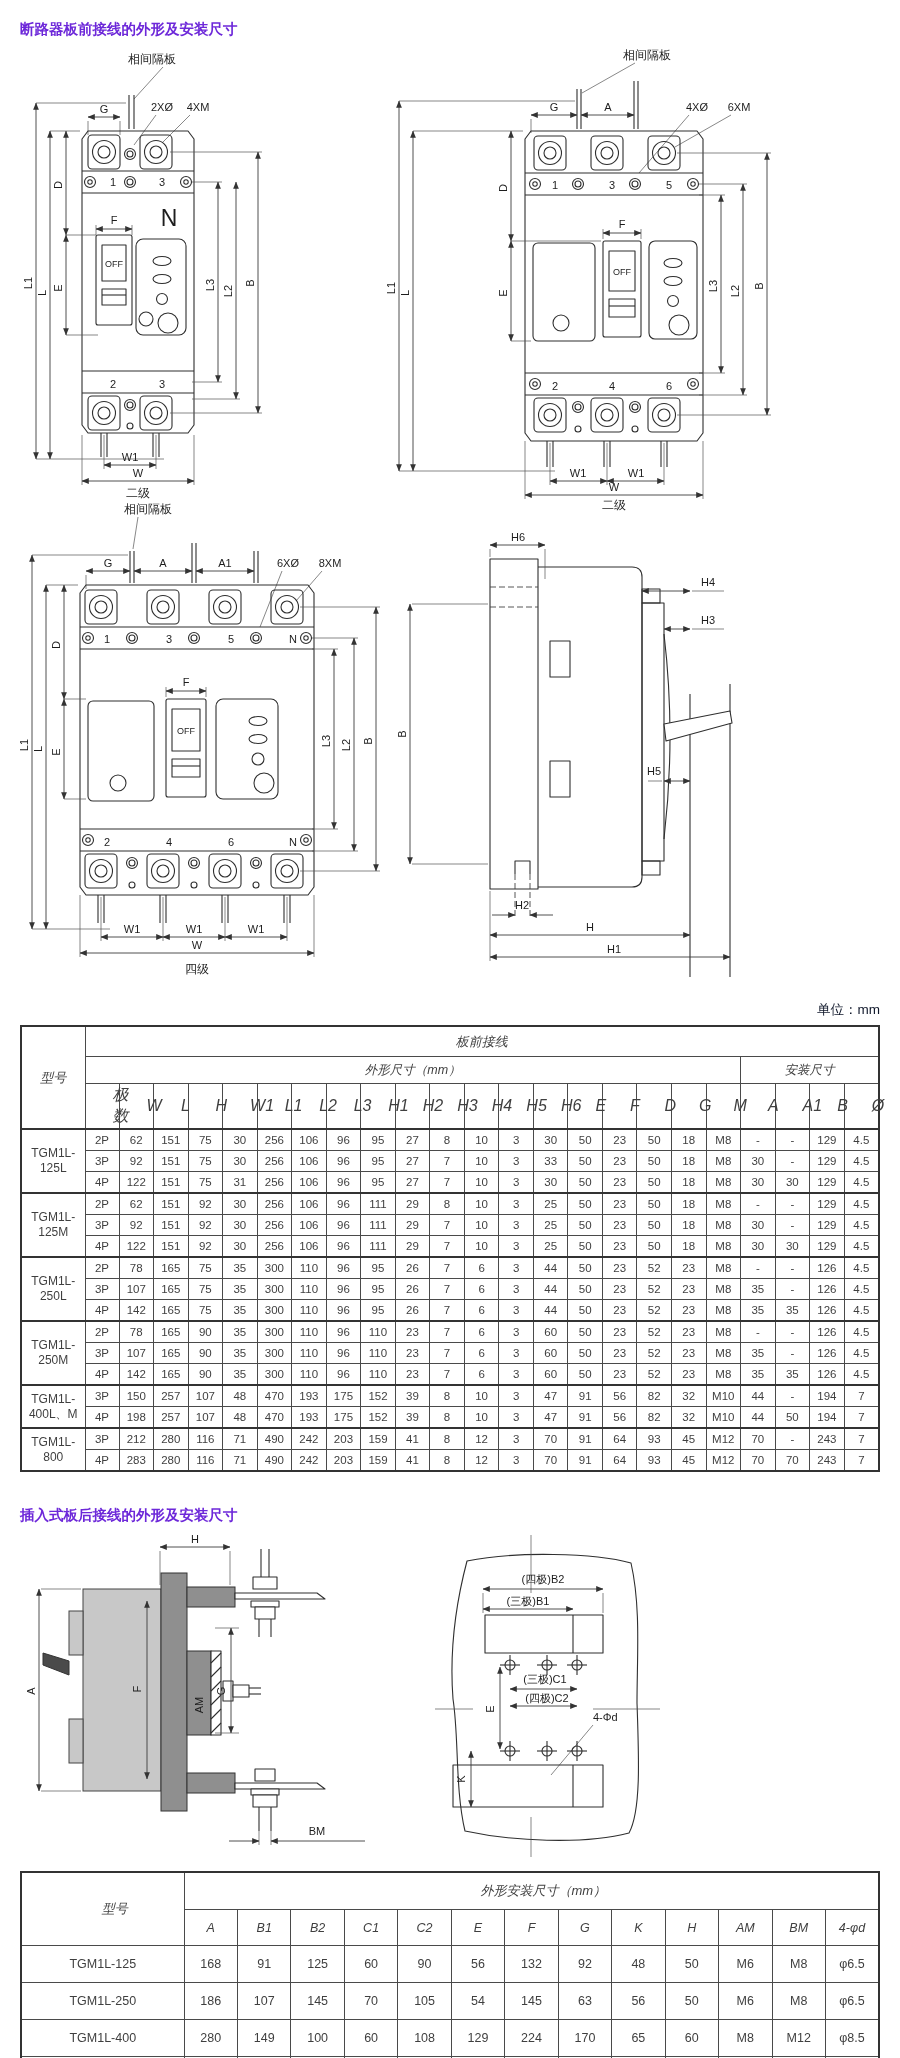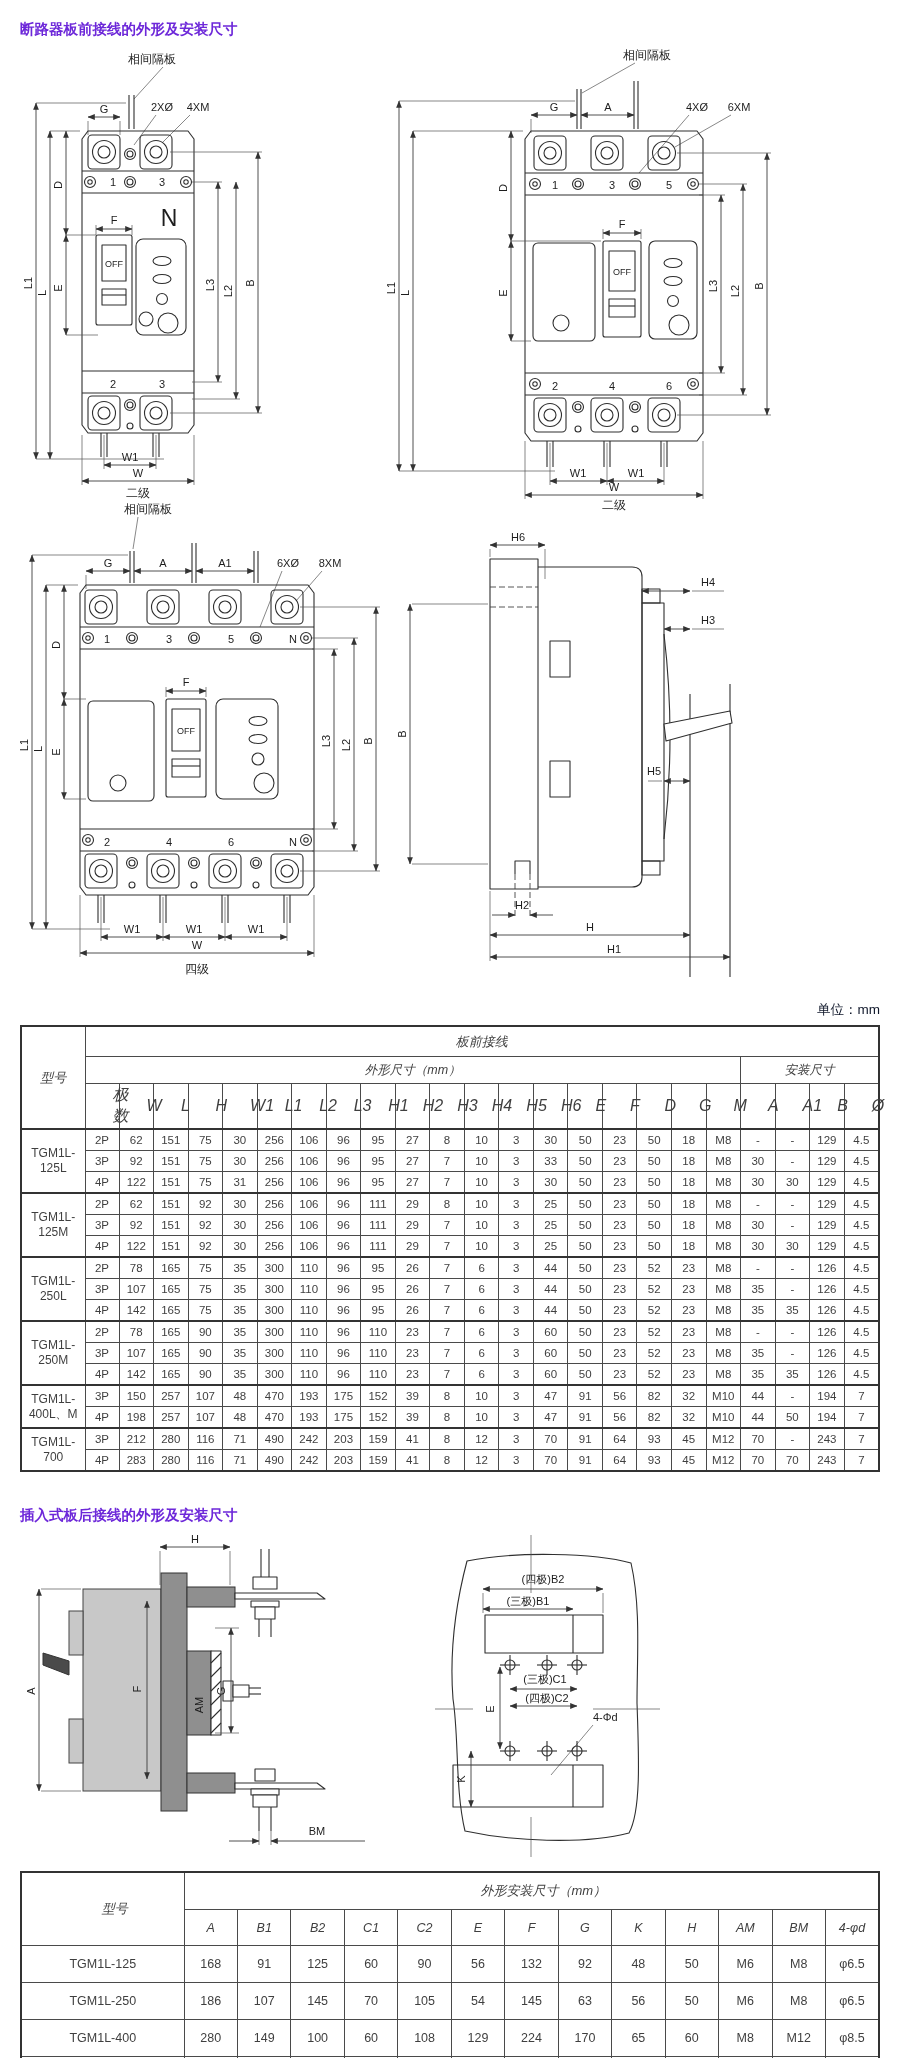--- a/index.html
+++ b/index.html
@@ -873,21 +873,21 @@
             <td>56</td>
             <td>82</td>
             <td>32</td>
             <td>M10</td>
             <td>44</td>
             <td>50</td>
             <td>194</td>
             <td>7</td>
           </tr>
           <tr class="group-start">
-            <td rowspan="2" class="model-cell">TGM1L-700</td>
+            <td rowspan="2" class="model-cell">TGM1L-800</td>
             <td>3P</td>
             <td>212</td>
             <td>280</td>
             <td>116</td>
             <td>71</td>
             <td>490</td>
             <td>242</td>
             <td>203</td>
             <td>159</td>
             <td>41</td>

